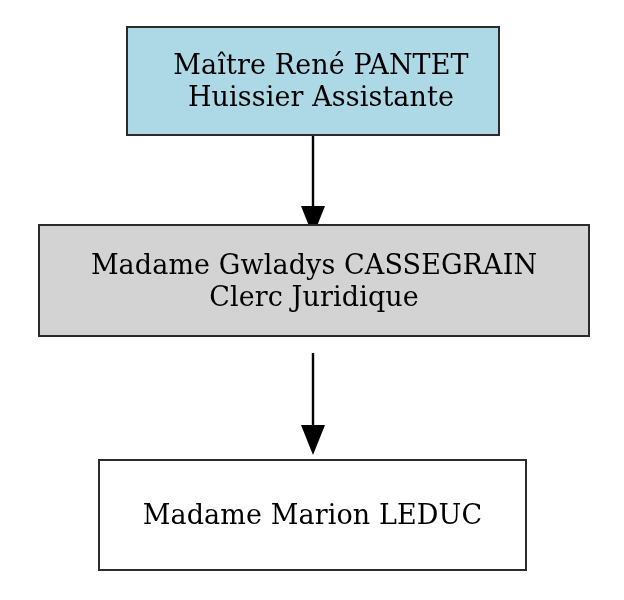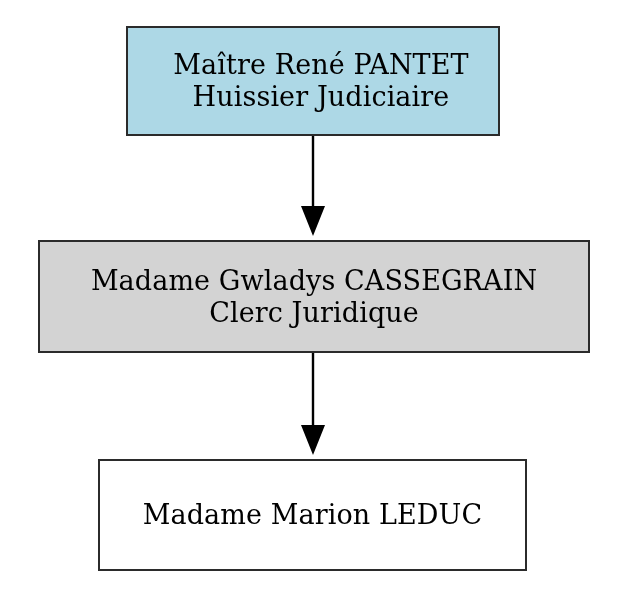--- a/index.html
+++ b/index.html
@@ -43,21 +43,21 @@
 
   #node-director {
     left: 126px;
     top: 26px;
     width: 374px;
     height: 110px;
     background: #add8e6;
   }
   #node-clerk {
     left: 38px;
-    top: 240px;
+    top: 224px;
     width: 552px;
     height: 113px;
     background: #d3d3d3;
   }
   #node-assistant {
     left: 98px;
     top: 459px;
     width: 429px;
     height: 112px;
     background: #ffffff;
@@ -92,21 +92,21 @@
     <polygon class="edge-head" points="313,236 301,206 325,206"></polygon>
   </svg>
 
   <svg class="edge" viewBox="0 0 624 600" xmlns="http://www.w3.org/2000/svg">
     <line class="edge-shaft" x1="313" y1="353" x2="313" y2="430"></line>
     <polygon class="edge-head" points="313,455 301,425 325,425"></polygon>
   </svg>
 
   <div class="node" id="node-director" style="background: rgb(173, 216, 230); border-color: rgb(43, 43, 43); padding-left: 16px;">
     <span class="line1">Maître René PANTET</span>
-    <span class="line2">Huissier Judiciaire</span>
+    <span class="line2">Huissier Assistante</span>
   </div>
 
   <div class="node" id="node-clerk" style="background: rgb(211, 211, 211); border-color: rgb(43, 43, 43);">
     <span class="line1">Madame Gwladys CASSEGRAIN</span>
     <span class="line2">Clerc Juridique</span>
   </div>
 
   <div class="node" id="node-assistant" style="background: rgb(255, 255, 255); border-color: rgb(43, 43, 43);">
     <span class="line1">Madame Marion LEDUC</span>
   </div>

